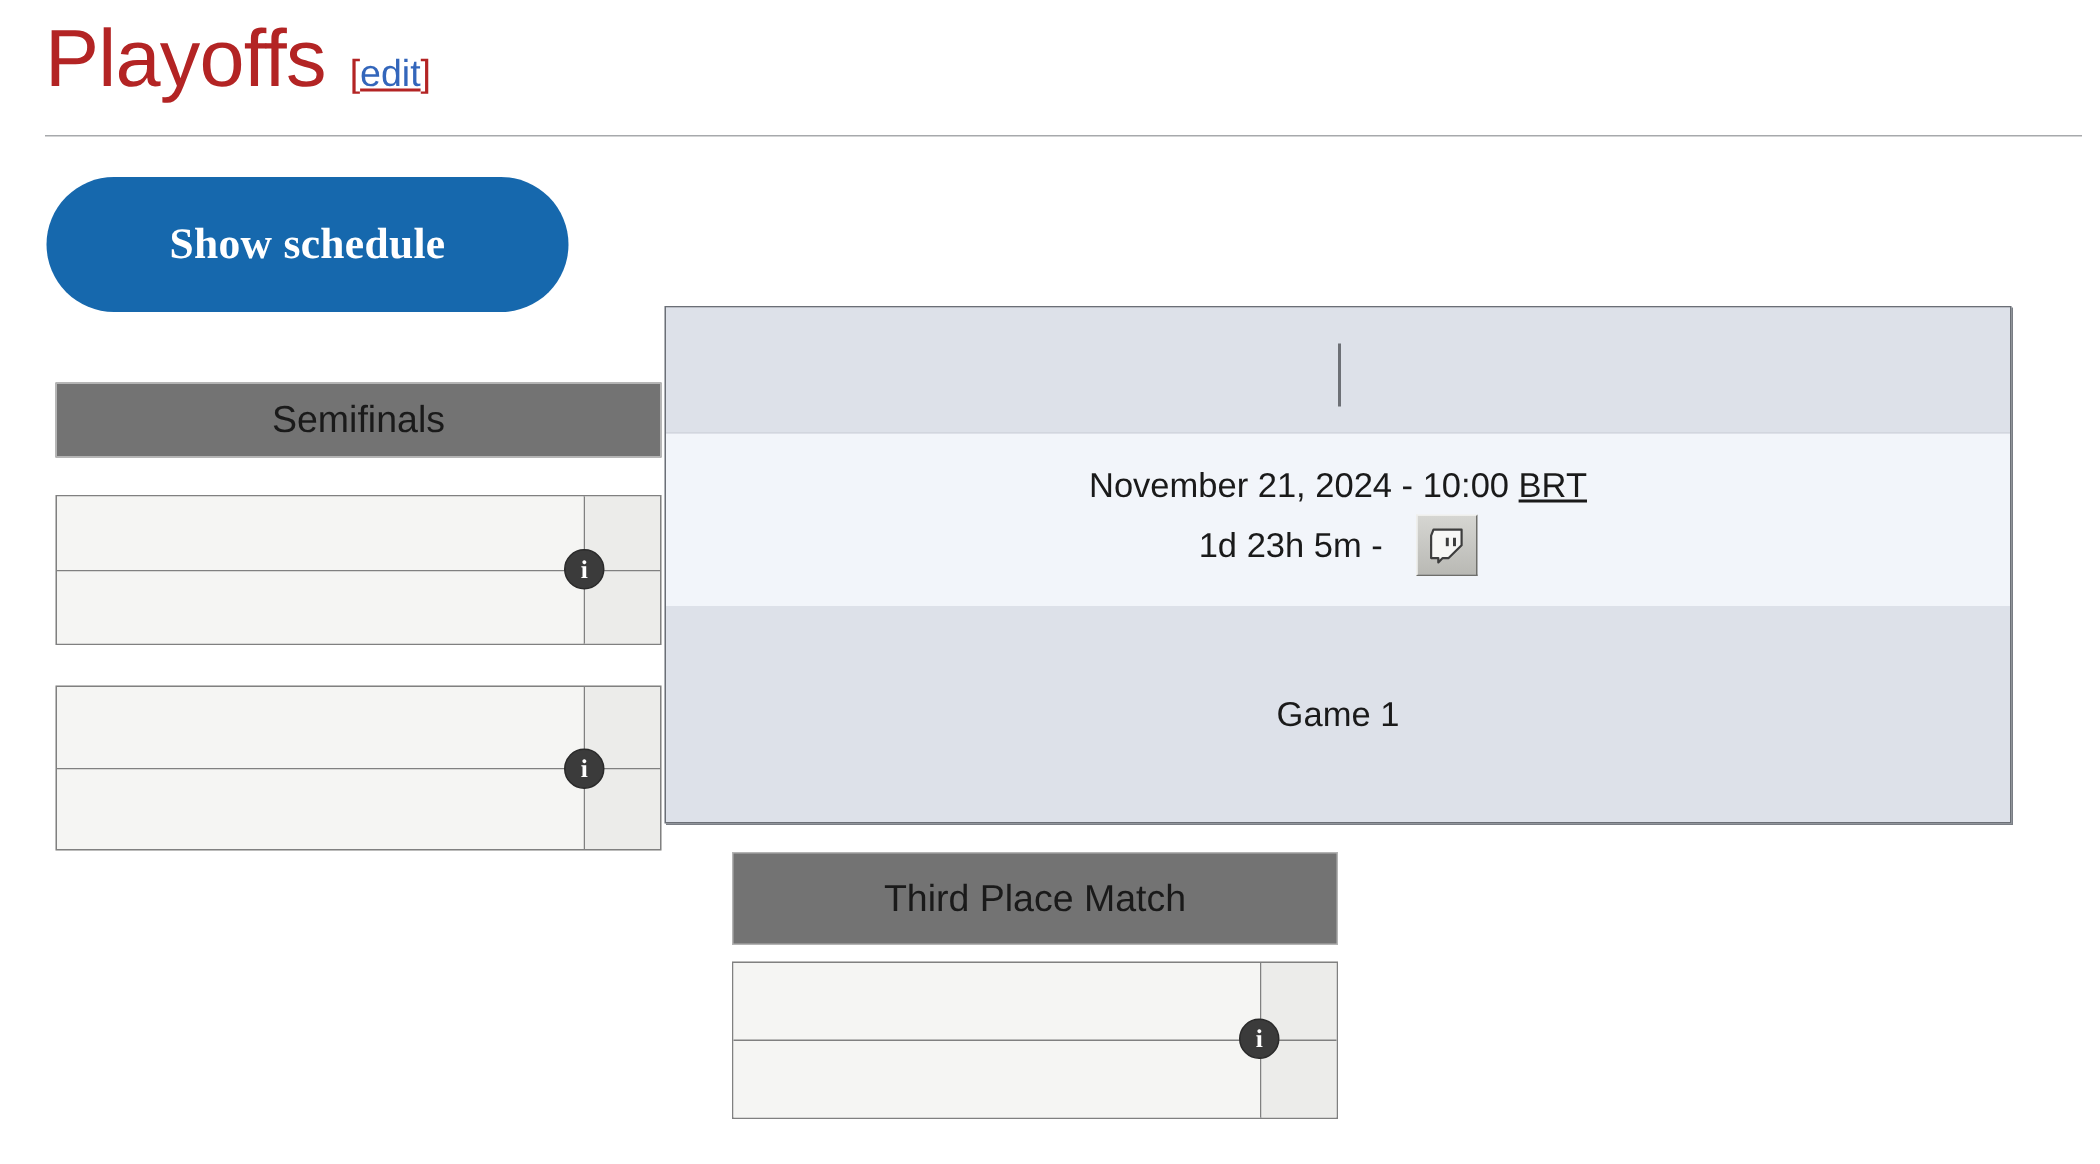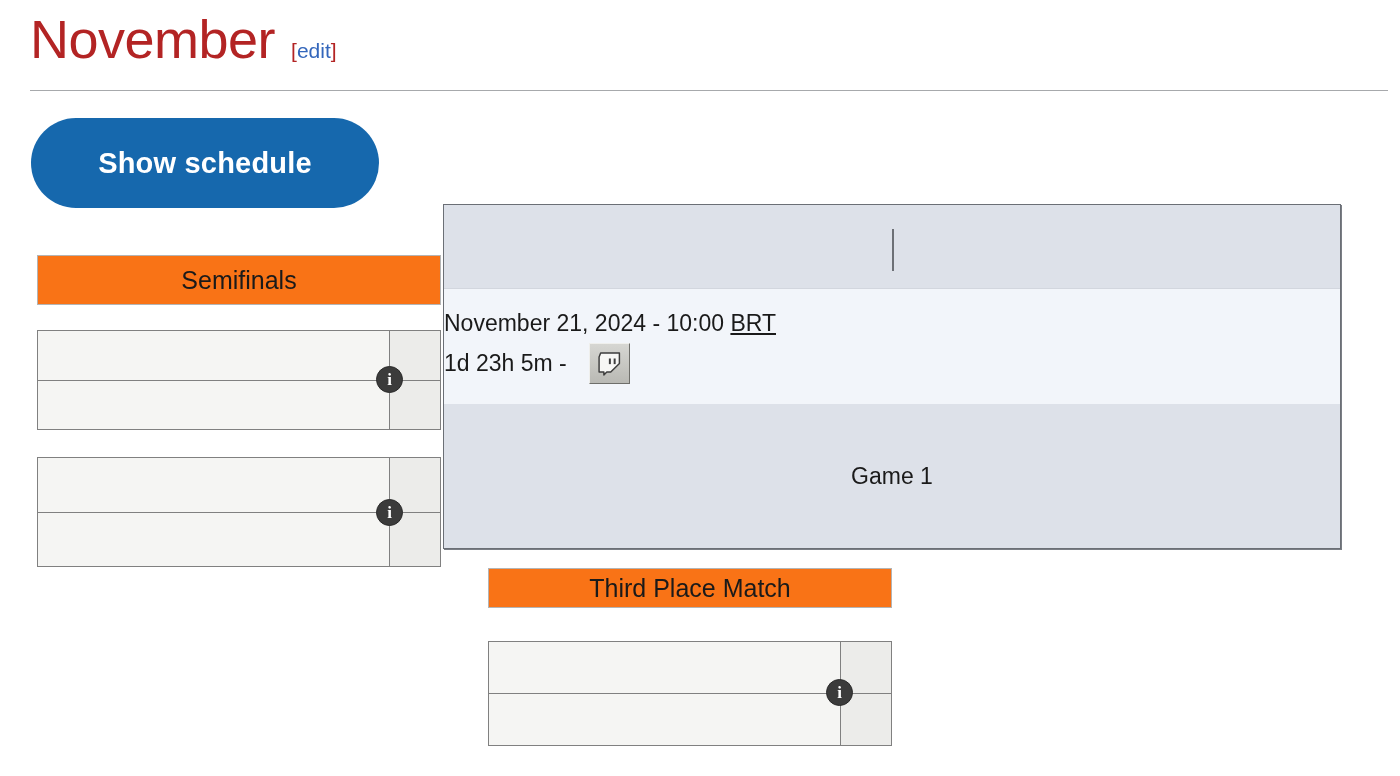--- a/index.html
+++ b/index.html
@@ -28,23 +28,24 @@
   }
   #page-heading .title {
     font-size: 54px;
     line-height: 1;
     font-weight: 400;
     color: #b32424;
     letter-spacing: -0.5px;
     font-family: "Liberation Sans", sans-serif;
   }
   #page-heading .edit-wrap {
-    font-size: 21px;
+    font-size: 25px;
     color: #b32424;
     white-space: nowrap;
+    text-decoration: underline;
   }
   #page-heading .edit-wrap .edit-link {
     color: #3366bb;
     cursor: pointer;
   }
   #heading-rule {
     position: absolute;
     left: 30px;
     top: 90px;
     width: 1358px;
@@ -60,48 +61,48 @@
     width: 348px;
     height: 90px;
     border-radius: 45px;
     background: #1668ad;
     border: none;
     color: #ffffff;
     font-size: 29px;
     font-weight: bold;
     letter-spacing: 0.2px;
     cursor: pointer;
-    font-family: Liberation Sans, sans-serif;
+    font-family: Liberation Serif, serif;
     padding: 0;
   }
 
   
   .round-header {
     position: absolute;
-    background: #f97316;
+    background: #737373;
     border: 1px solid #b4b4b4;
     box-sizing: border-box;
     display: flex;
     align-items: center;
     justify-content: center;
     font-size: 25px;
     color: #1a1a1a;
     font-weight: 400;
   }
   #round-header-semifinals {
     left: 37px;
     top: 255px;
     width: 404px;
     height: 50px;
   }
   #round-header-third-place {
     left: 488px;
     top: 568px;
     width: 404px;
-    height: 40px;
+    height: 62px;
   }
 
   .match-box {
     position: absolute;
     box-sizing: border-box;
     border: 1px solid #808080;
     background: #f2f2f0;
     display: flex;
   }
   .match-box .teams {
@@ -206,20 +207,21 @@
     width: 2px;
     height: 42px;
     background: #6d7076;
   }
   #popup-datetime-block {
     background: #f2f5fa;
     height: 115px;
     box-sizing: border-box;
     display: flex;
     flex-direction: column;
+    align-items: center;
     justify-content: center;
     gap: 6px;
   }
   #popup-date-line {
     font-size: 23px;
     color: #1a1a1a;
     white-space: nowrap;
   }
   #popup-date-line .tz {
     text-decoration: underline;
@@ -258,21 +260,21 @@
     box-sizing: border-box;
     text-align: right;
   }
   .popup-game-row.odd  { background: #dde1e9; }
   .popup-game-row.even { background: #f2f5fa; }
 </style>
 </head>
 <body>
 
 <div id="page-heading">
-  <span class="title">November</span>
+  <span class="title">Playoffs</span>
   <span class="edit-wrap"><span>[</span><span class="edit-link">edit</span><span>]</span></span>
 </div>
 <div id="heading-rule"></div>
 
 <button id="show-schedule-button">Show schedule</button>
 
 <div class="round-header" id="round-header-semifinals">Semifinals</div>
 
 <div class="match-box" id="match-semifinal-1">
   <div class="teams">

